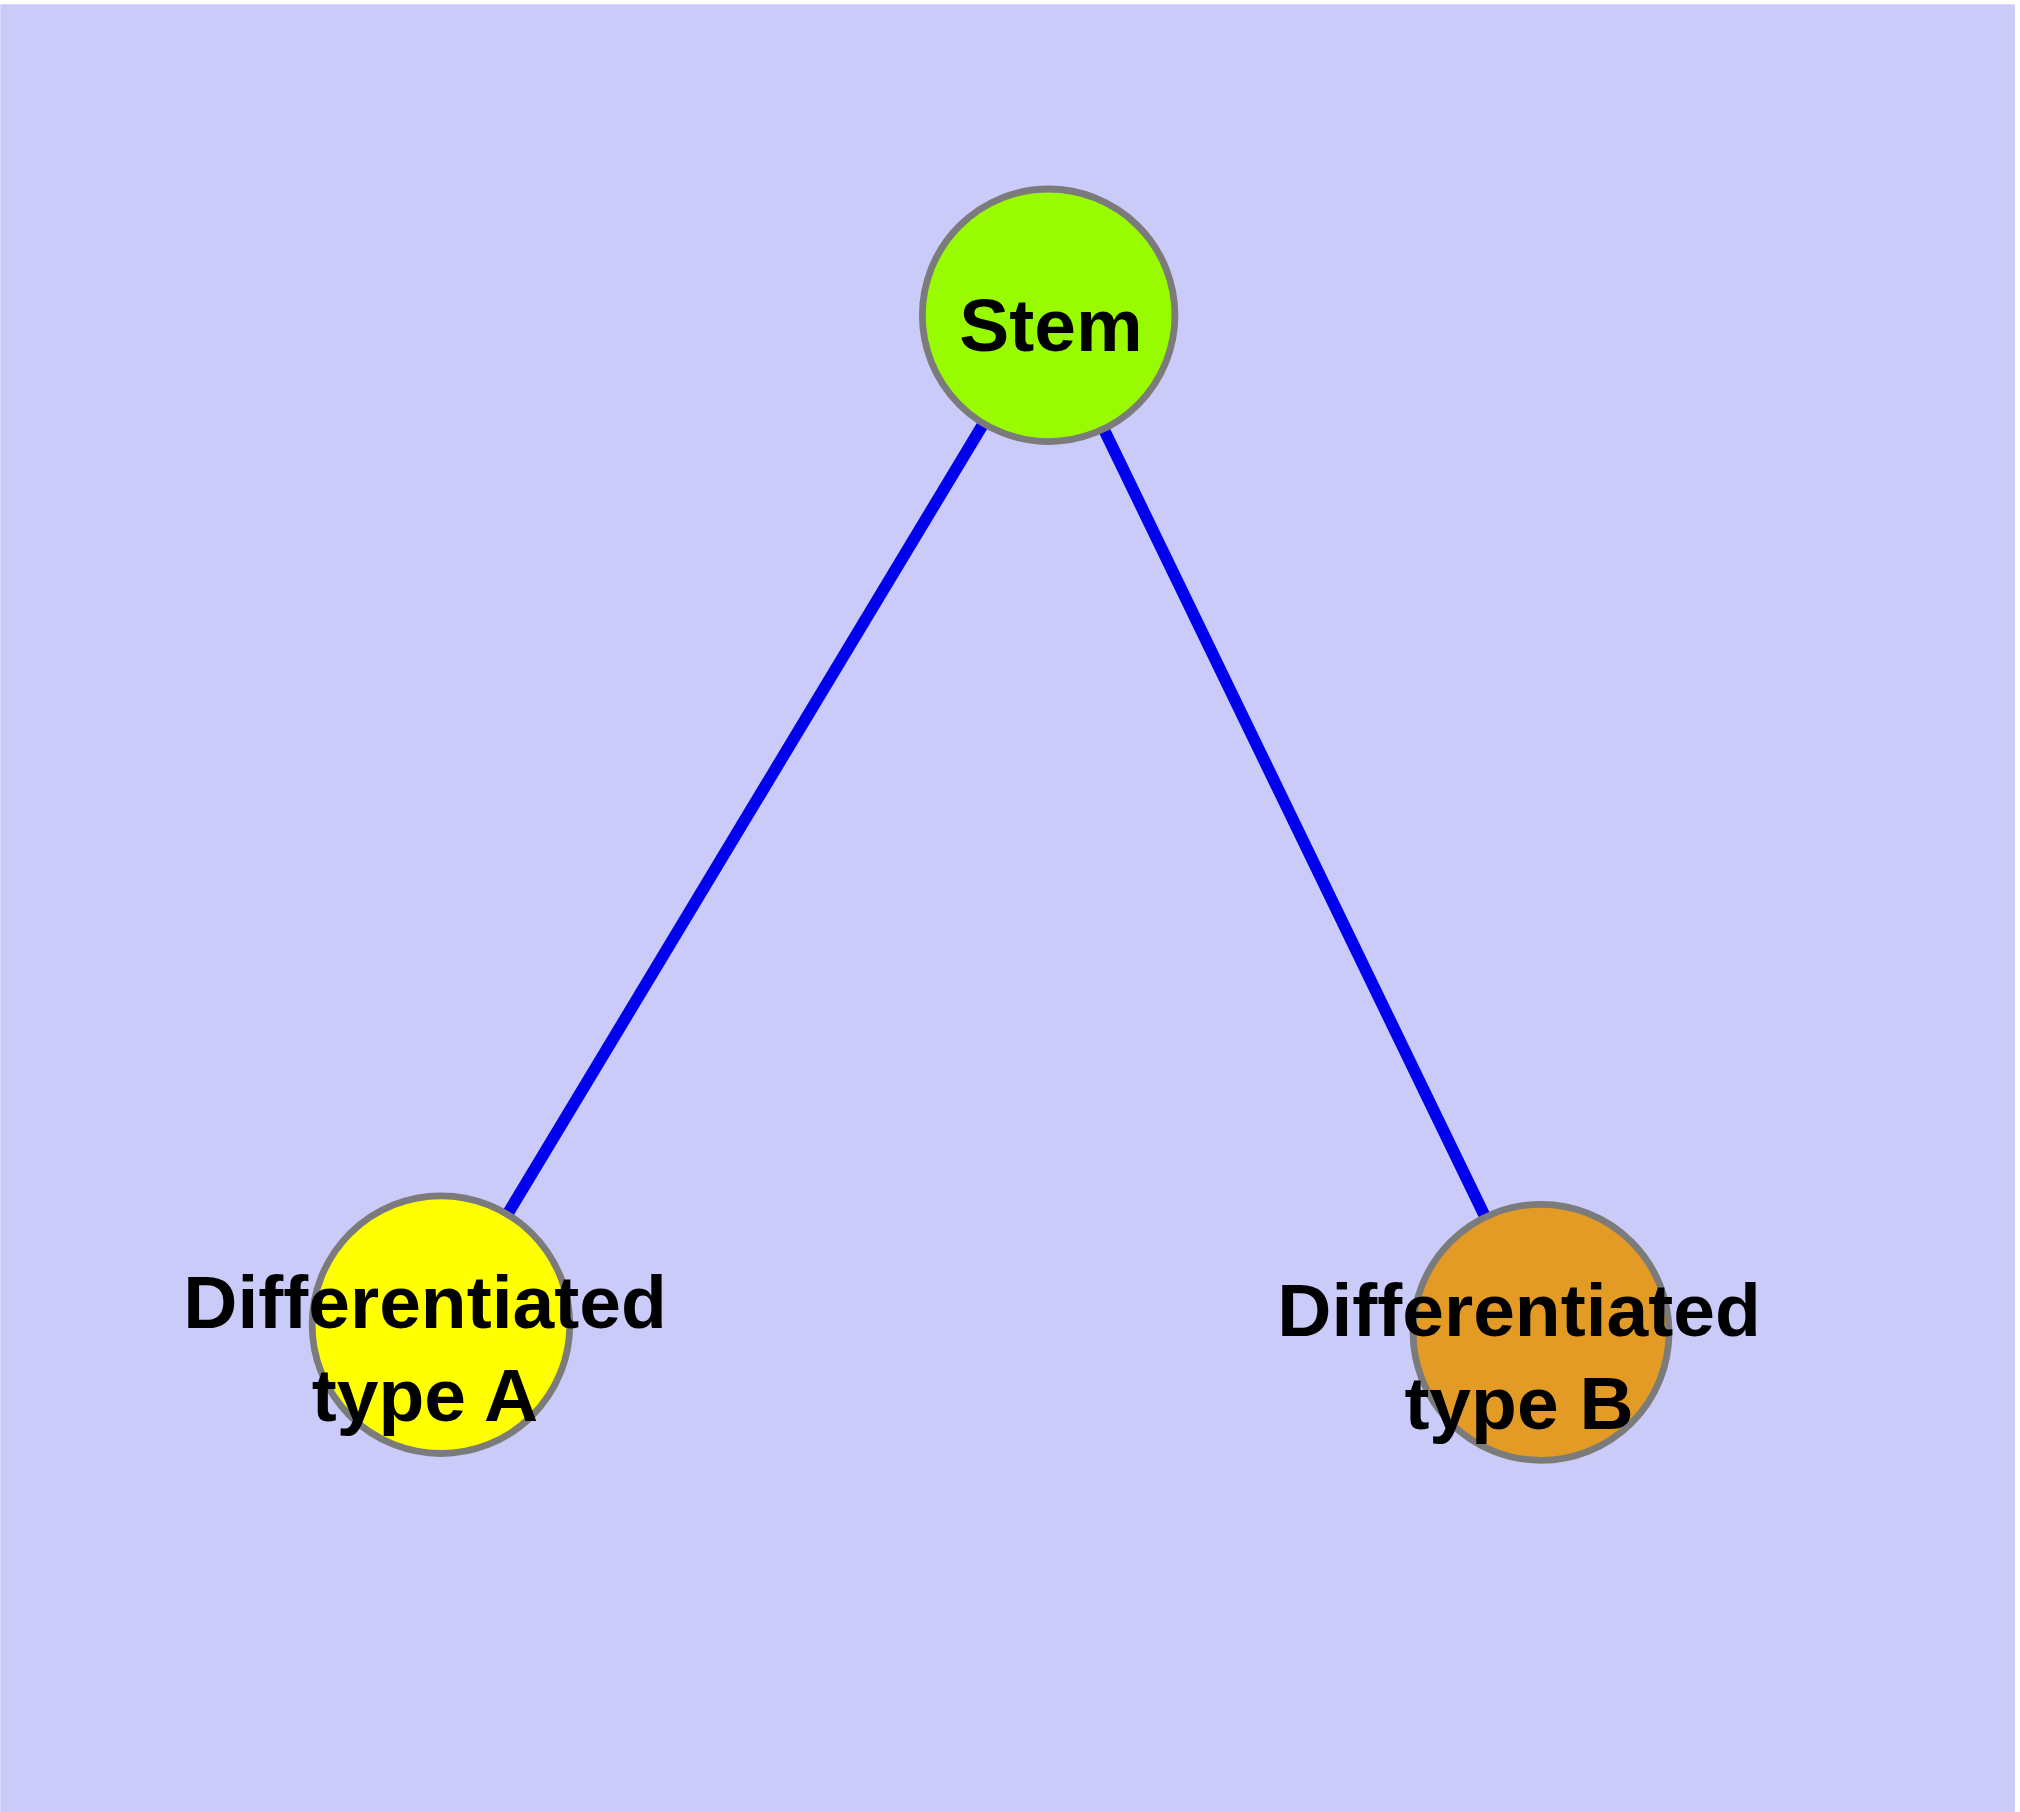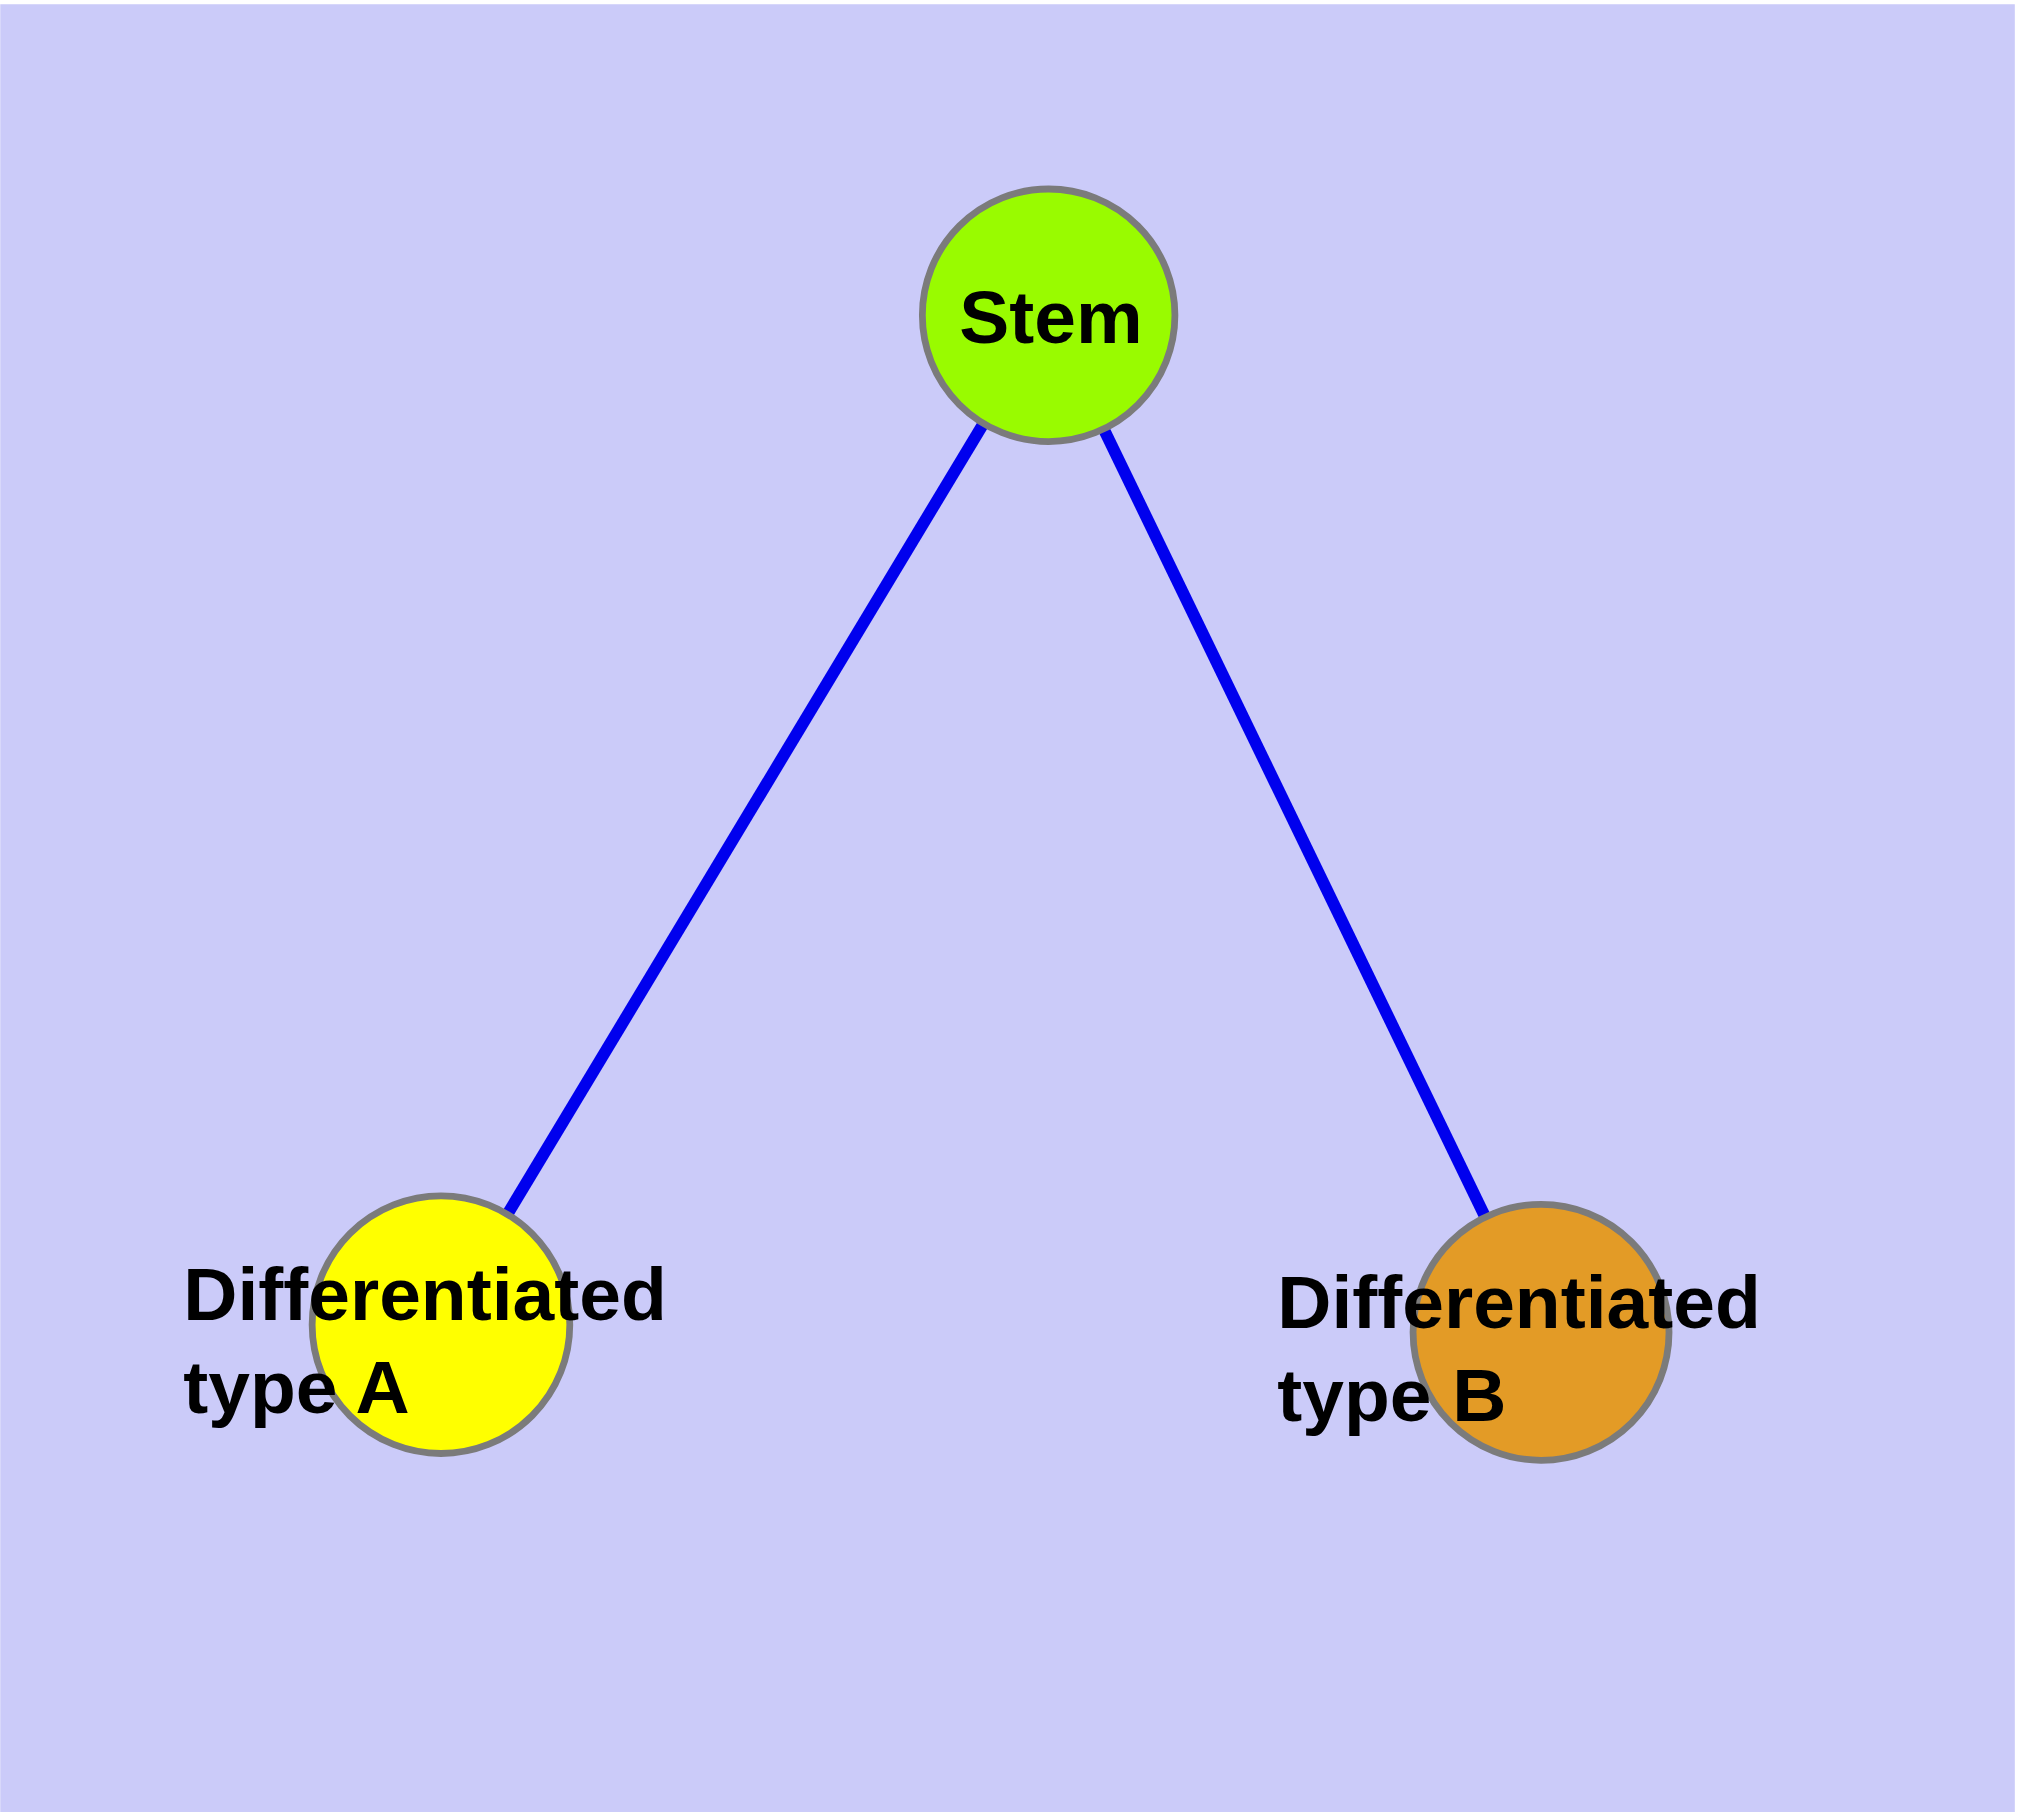--- a/index.html
+++ b/index.html
@@ -16,27 +16,28 @@
   }
   .graph-svg {
     position: absolute;
     left: 0;
     top: 0;
     display: block;
   }
   .node-label {
     position: absolute;
     transform: translate(-50%, -50%);
-    text-align: left;
+    text-align: center;
     font-weight: bold;
     font-size: 75px;
     line-height: 93px;
     color: #000000;
     white-space: pre-line;
     pointer-events: none;
+    margin-top: 8px;
   }
 </style>
 </head>
 <body>
 
 <div class="stage">
 
   <svg class="graph-svg" width="2021" height="1812" viewBox="0 0 2384 2138">
 
     <rect x="0" y="5" width="2377" height="2133" fill="#CBCBF9"></rect>

